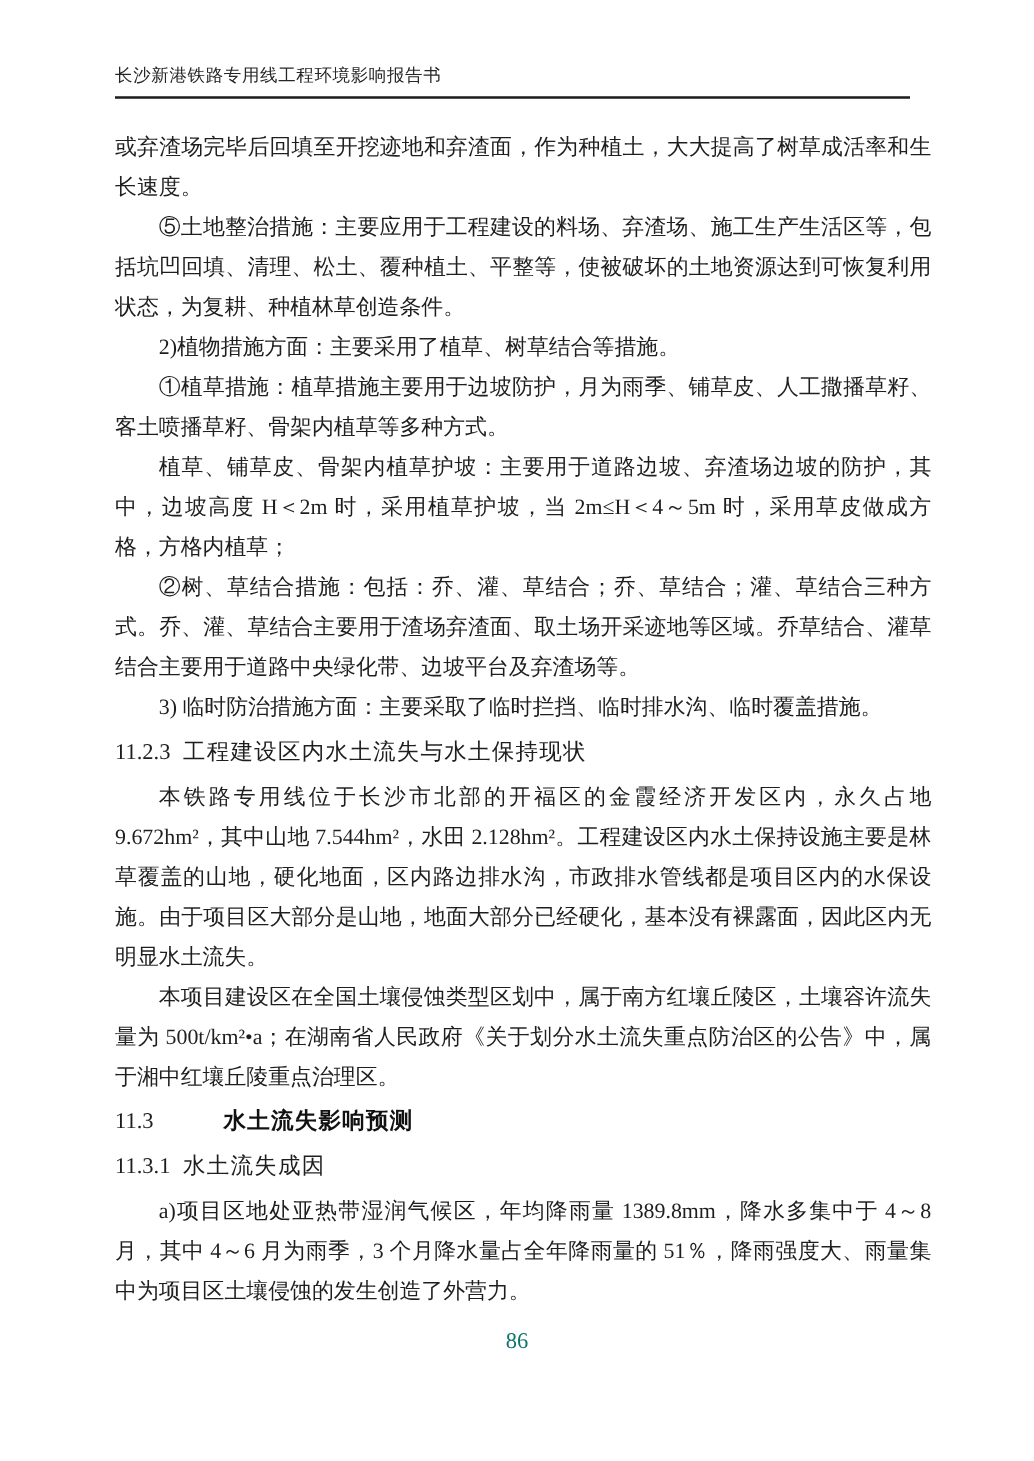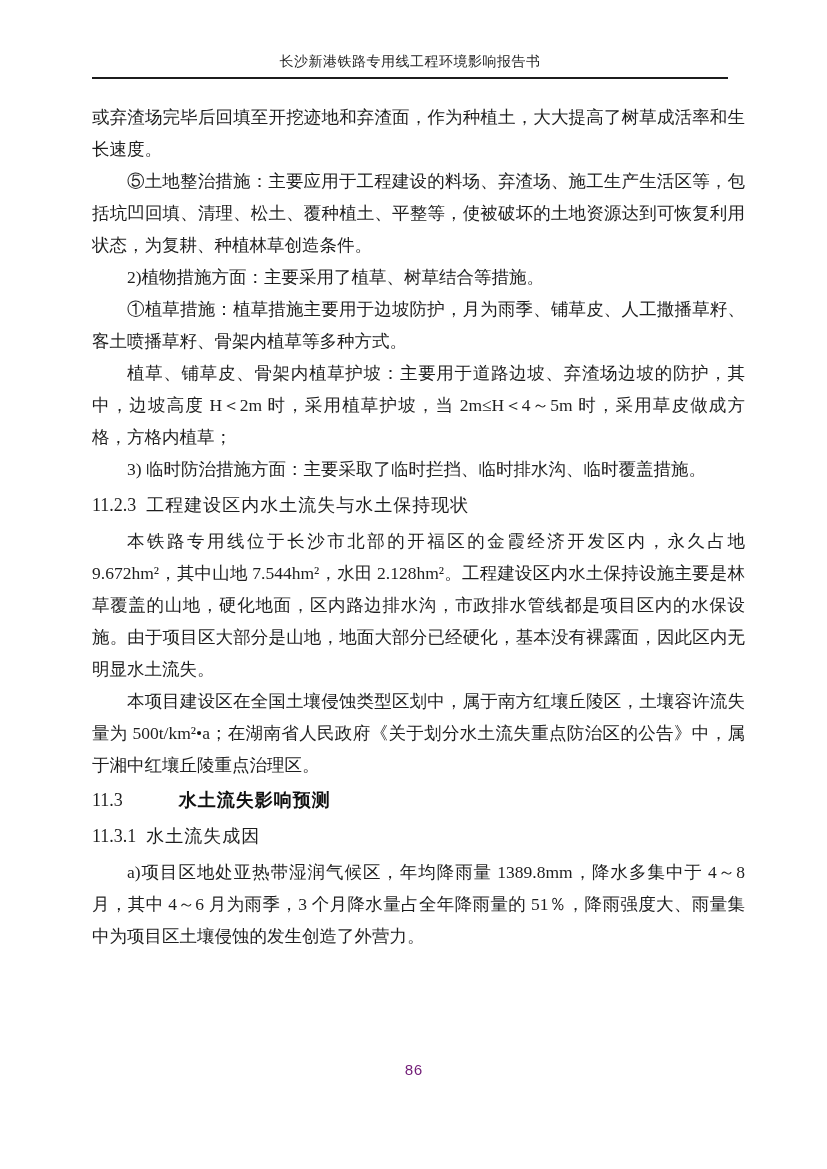--- a/index.html
+++ b/index.html
@@ -14,21 +14,21 @@
     background: #ffffff;
     color: #1e1e1e;
     font-family: "Liberation Serif", "DejaVu Serif", serif;
     overflow: hidden;
   }
   .page-header {
     position: absolute;
     top: 53px;
     left: 92px;
     right: 99px;
-    text-align: center;
+    text-align: left;
     font-size: 14px;
     line-height: 18px;
     color: #262626;
     letter-spacing: 0.5px;
   }
   .header-rule {
     position: absolute;
     top: 77px;
     left: 92px;
     right: 99px;
@@ -81,42 +81,42 @@
     letter-spacing: 1px;
     color: #111111;
     margin-left: 44px;
   }
   .page-footer {
     position: absolute;
     top: 1062px;
     left: 0;
     width: 100%;
     text-align: center;
-    font-size: 15px;
+    font-size: 18px;
     line-height: 20px;
-    color: #701a75;
-    font-family: Liberation Mono, monospace;
+    color: #0f766e;
   }
 </style>
 </head>
 <body>
 
 <div class="page">
 
   <div class="page-header">长沙新港铁路专用线工程环境影响报告书</div>
 
   <div class="header-rule"></div>
 
   <div class="content">
 
     <p class="no-indent">或弃渣场完毕后回填至开挖迹地和弃渣面，作为种植土，大大提高了树草成活率和生长速度。</p>
     <p>⑤土地整治措施：主要应用于工程建设的料场、弃渣场、施工生产生活区等，包括坑凹回填、清理、松土、覆种植土、平整等，使被破坏的土地资源达到可恢复利用状态，为复耕、种植林草创造条件。</p>
     <p>2)植物措施方面：主要采用了植草、树草结合等措施。</p>
     <p>①植草措施：植草措施主要用于边坡防护，月为雨季、铺草皮、人工撒播草籽、客土喷播草籽、骨架内植草等多种方式。</p>
     <p>植草、铺草皮、骨架内植草护坡：主要用于道路边坡、弃渣场边坡的防护，其中，边坡高度 H＜2m 时，采用植草护坡，当 2m≤H＜4～5m 时，采用草皮做成方格，方格内植草；</p>
+    <p>②树、草结合措施：包括：乔、灌、草结合；乔、草结合；灌、草结合三种方式。乔、灌、草结合主要用于渣场弃渣面、取土场开采迹地等区域。乔草结合、灌草结合主要用于道路中央绿化带、边坡平台及弃渣场等。</p>
     <p>3) 临时防治措施方面：主要采取了临时拦挡、临时排水沟、临时覆盖措施。</p>
 
     <h3 class="sub-heading"><span class="h-num">11.2.3</span><span class="h-title-plain">工程建设区内水土流失与水土保持现状</span></h3>
 
     <p>本铁路专用线位于长沙市北部的开福区的金霞经济开发区内，永久占地 9.672hm²，其中山地 7.544hm²，水田 2.128hm²。工程建设区内水土保持设施主要是林草覆盖的山地，硬化地面，区内路边排水沟，市政排水管线都是项目区内的水保设施。由于项目区大部分是山地，地面大部分已经硬化，基本没有裸露面，因此区内无明显水土流失。</p>
     <p>本项目建设区在全国土壤侵蚀类型区划中，属于南方红壤丘陵区，土壤容许流失量为 500t/km²•a；在湖南省人民政府《关于划分水土流失重点防治区的公告》中，属于湘中红壤丘陵重点治理区。</p>
 
     <h2 class="sec-heading"><span class="h-num">11.3</span><span class="h-title">水土流失影响预测</span></h2>
 
     <h3 class="sub-heading"><span class="h-num">11.3.1</span><span class="h-title-plain">水土流失成因</span></h3>

